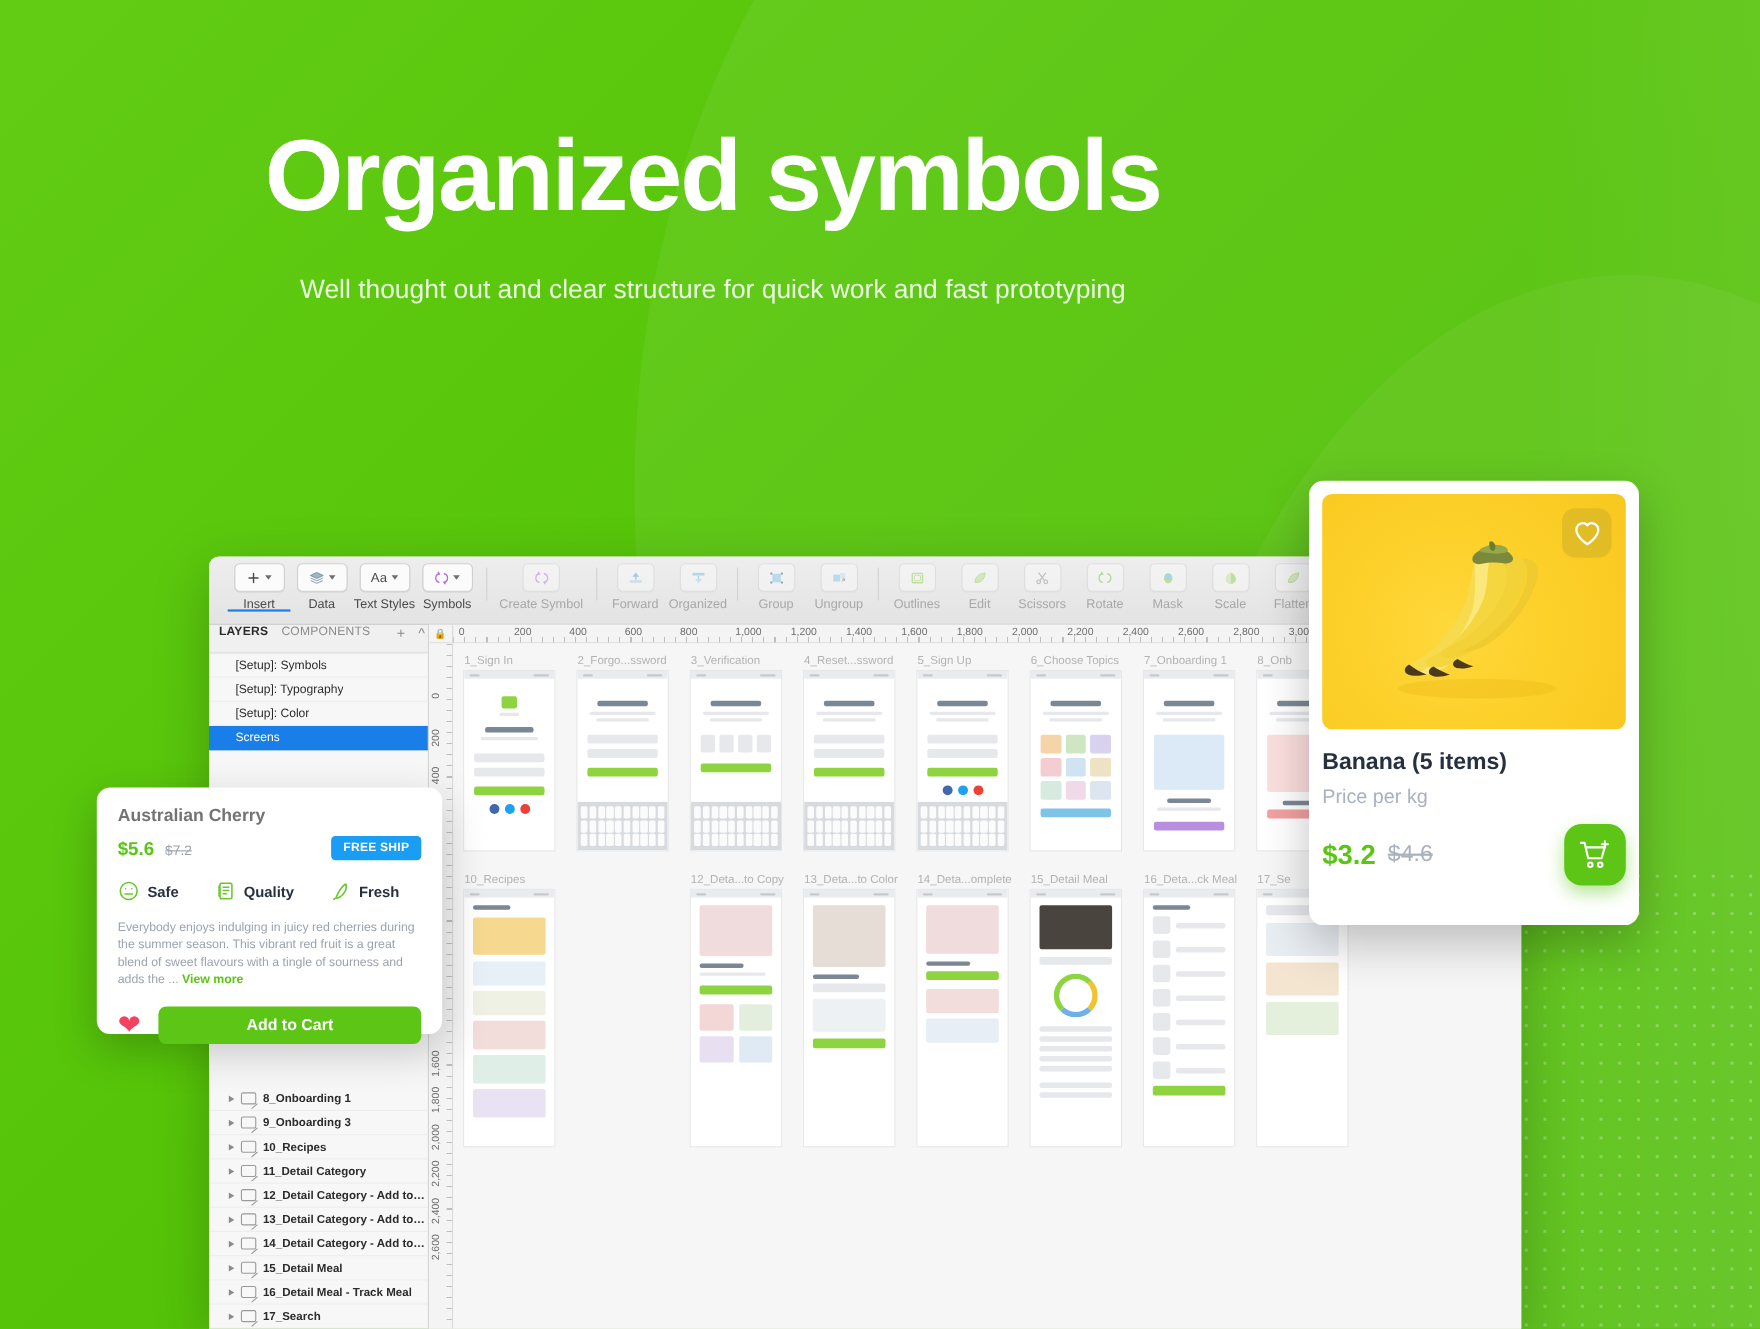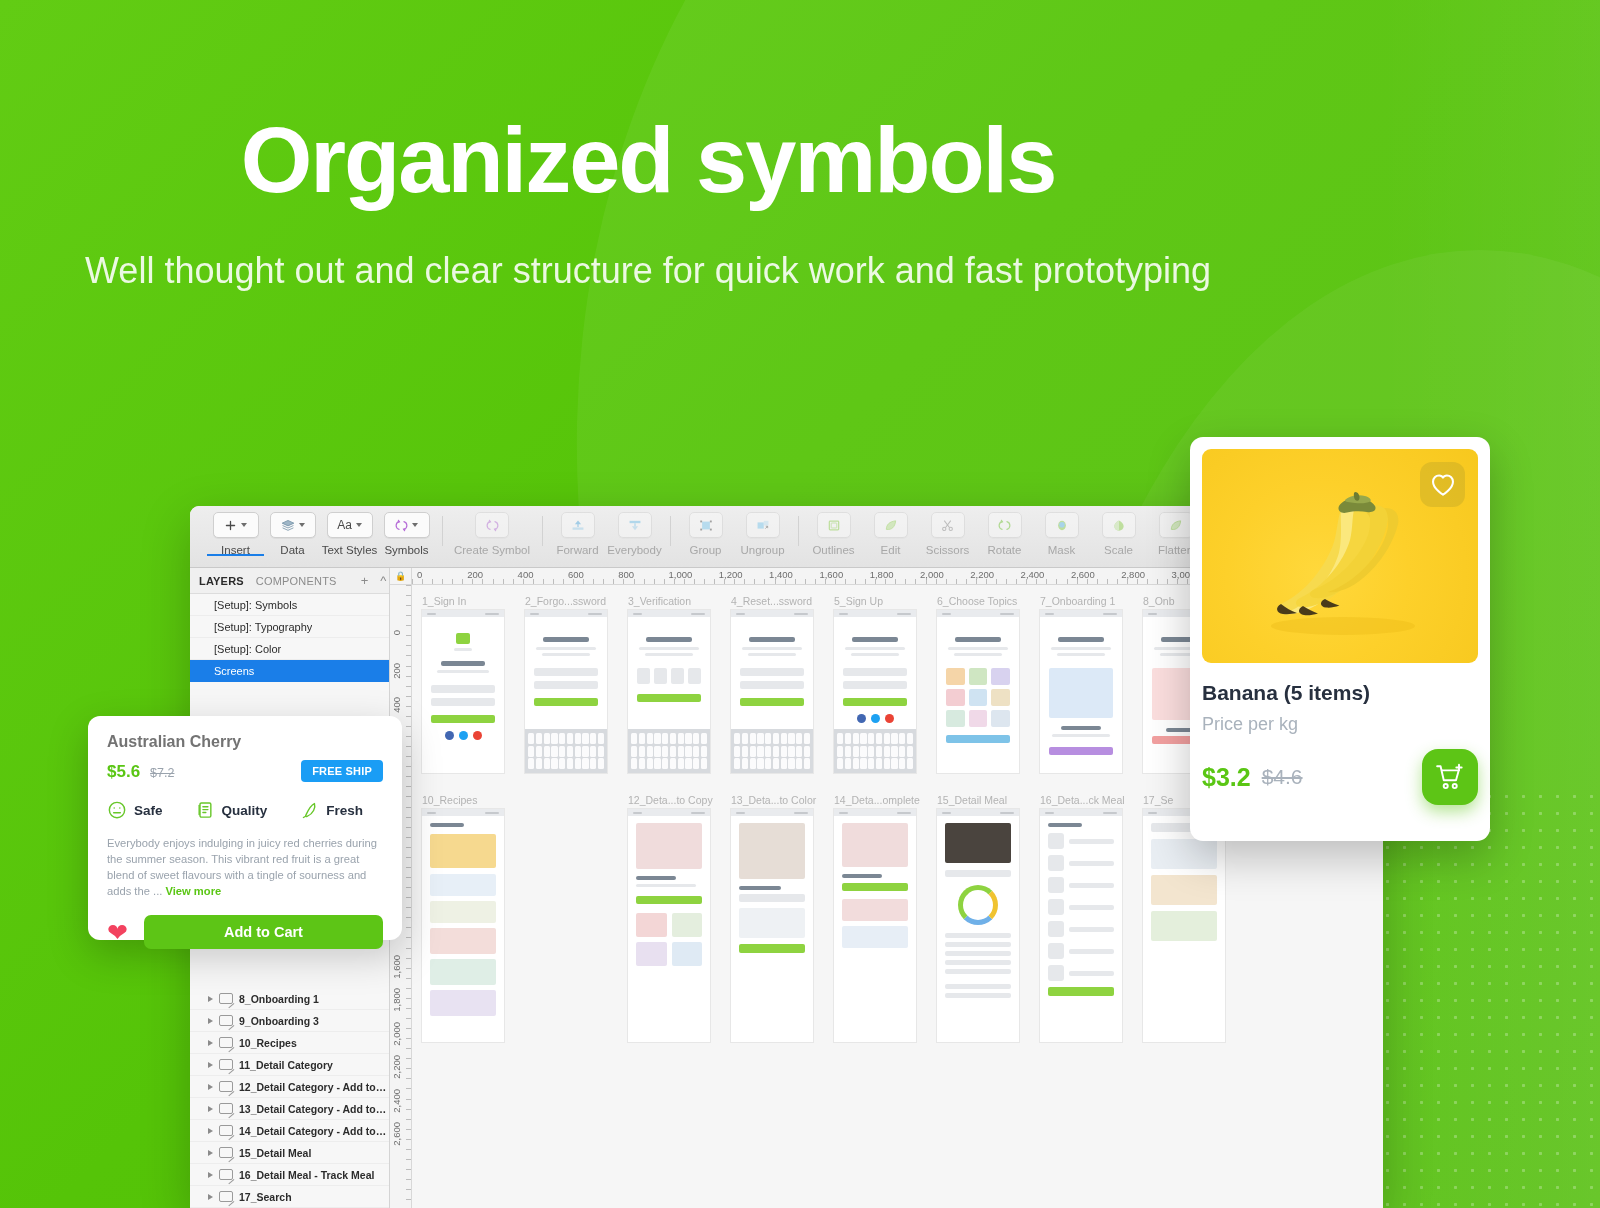--- a/index.html
+++ b/index.html
@@ -50,21 +50,21 @@
     color: #fff;
     font-size: 92px;
     line-height: 104px;
     font-weight: bold;
     letter-spacing: -2px;
     margin-top: 108px;
   }
   .hero h1 .l2 { display: block; }
   .hero p {
     color: rgba(255,255,255,0.88);
-    font-size: 36px;
+    font-size: 24px;
     margin-top: 38px;
     font-weight: normal;
   }
 
   
   .app {
     position: absolute;
     left: 190px; top: 506px;
     width: 1193px; height: 702px;
     background: #f2f2f2;
@@ -110,21 +110,21 @@
 
   
   .body { display: flex; height: 640px; }
   .leftpanel {
     width: 200px;
     background: #f7f7f7;
     border-right: 1px solid #d4d4d4;
     display: flex; flex-direction: column;
   }
   .lp-head {
-    height: 26px; display: flex; align-items: center; gap: 12px;
+    height: 26px; display: flex; align-items: flex-start; gap: 12px;
     padding: 0 9px; border-bottom: 1px solid #dcdcdc;
     background: #f0f0f0;
   }
   .lp-head .t { font-size: 11px; color: #8b8b8b; letter-spacing:.2px;}
   .lp-head .t.sel { color: #2b2b2b; font-weight: bold; }
   .lp-head .sp { flex: 1; }
   .lp-head .ic { font-size: 13px; color: #8b8b8b; }
   .layers { flex: 1; overflow: hidden; font-size: 11px; }
   .layer {
     height: 22px; display: flex; align-items: center; gap: 6px;
@@ -310,21 +310,21 @@
           <div class="tlabel dim">Forward</div>
         </div>
         <div class="titem">
           <div class="tbtn" style="opacity: 0.45;">
             <svg width="14" height="13" viewBox="0 0 18 16">
               <rect x="2" y="2" width="14" height="3" fill="#6cc0ec"></rect>
               <path d="M9 14 5 9h8z" fill="#9fd3f0"></path>
               <path d="M9 5v4" stroke="#6cc0ec" stroke-width="1.6"></path>
             </svg>
           </div>
-          <div class="tlabel dim">Everybody</div>
+          <div class="tlabel dim">Organized</div>
         </div>
       </div>
       <div class="tgroup">
         <div class="titem">
           <div class="tbtn" style="opacity: 0.45;">
             <svg width="14" height="13" viewBox="0 0 18 16">
               <rect x="4" y="3" width="10" height="10" fill="#79c9f2"></rect>
               <g fill="#4a4a4a">
                 <rect x="1.6" y="1.6" width="2.4" height="2.4"></rect>
                 <rect x="14" y="1.6" width="2.4" height="2.4"></rect>

